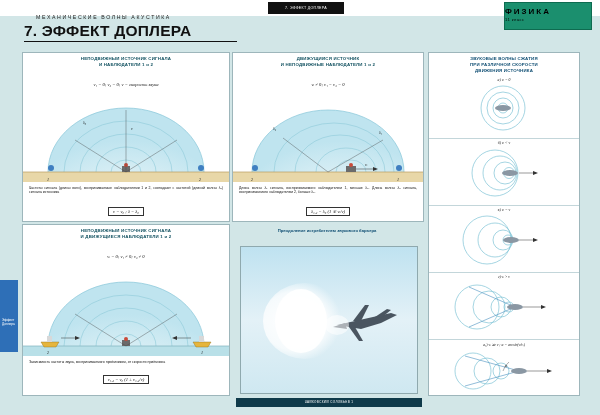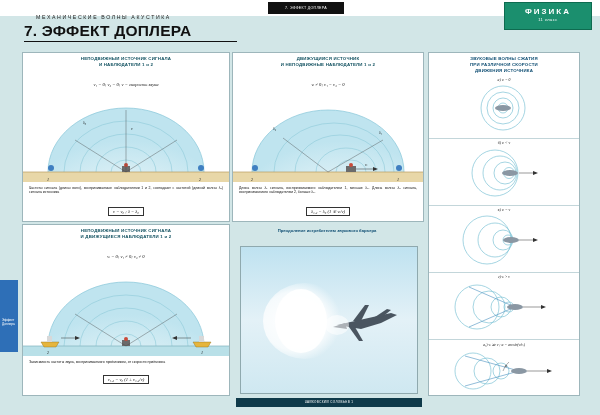--- a/index.html
+++ b/index.html
@@ -16,21 +16,21 @@
     position:absolute;left:0;top:0;width:600px;height:16px;background:#ffffff;
   }
   .blackbox{
     position:absolute;left:268px;top:2px;width:76px;height:12px;background:#111;
     color:#fff;font-size:3.6px;text-align:center;line-height:12px;letter-spacing:.3px;
   }
   
   .badge{
     position:absolute;right:8px;top:2px;width:86px;height:26px;
     background:#1b8f6e;border:1px solid #0e6b50;
-    color:#ffffff;text-align:center;
+    color:#000000;text-align:left;
   }
   .badge .t1{font-size:8px;font-weight:bold;letter-spacing:2px;margin-top:4px;}
   .badge .t2{font-size:4px;letter-spacing:.5px;margin-top:1px;}
   
   .kicker{
     position:absolute;left:36px;top:14px;font-size:5.2px;letter-spacing:1.6px;
     color:#1a1a1a;
   }
   .title{
     position:absolute;left:24px;top:22px;font-size:15.5px;font-weight:bold;

